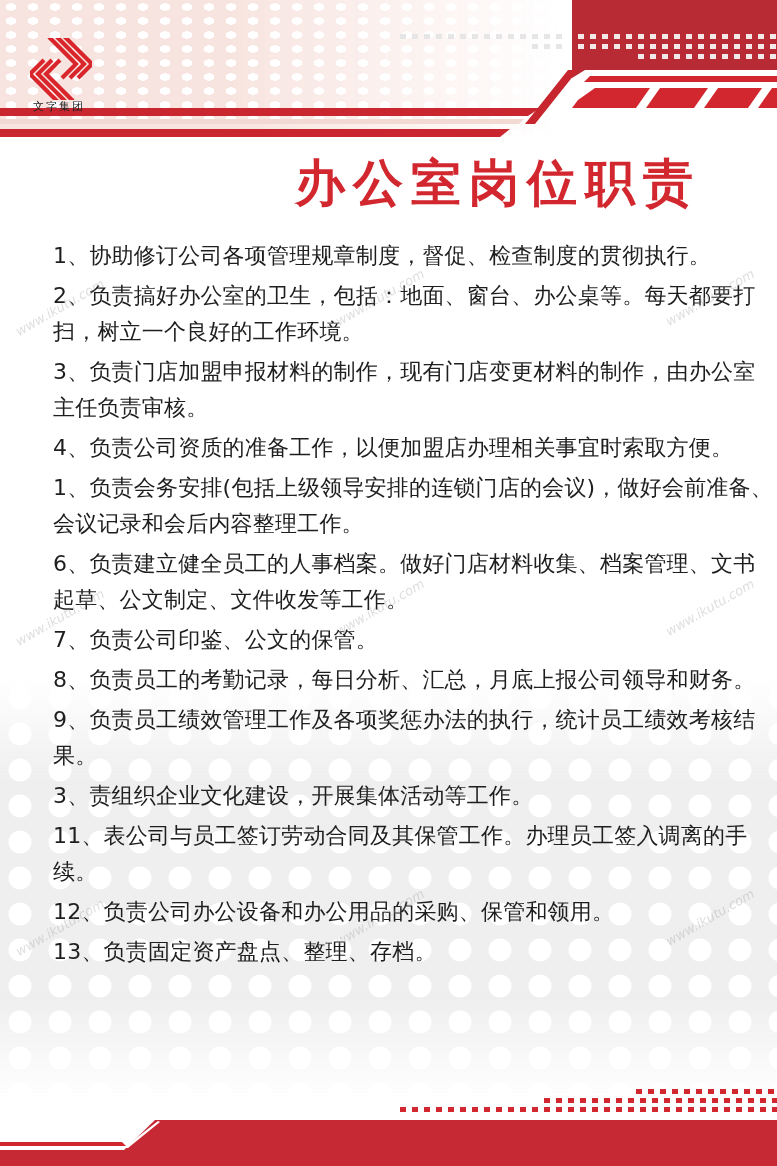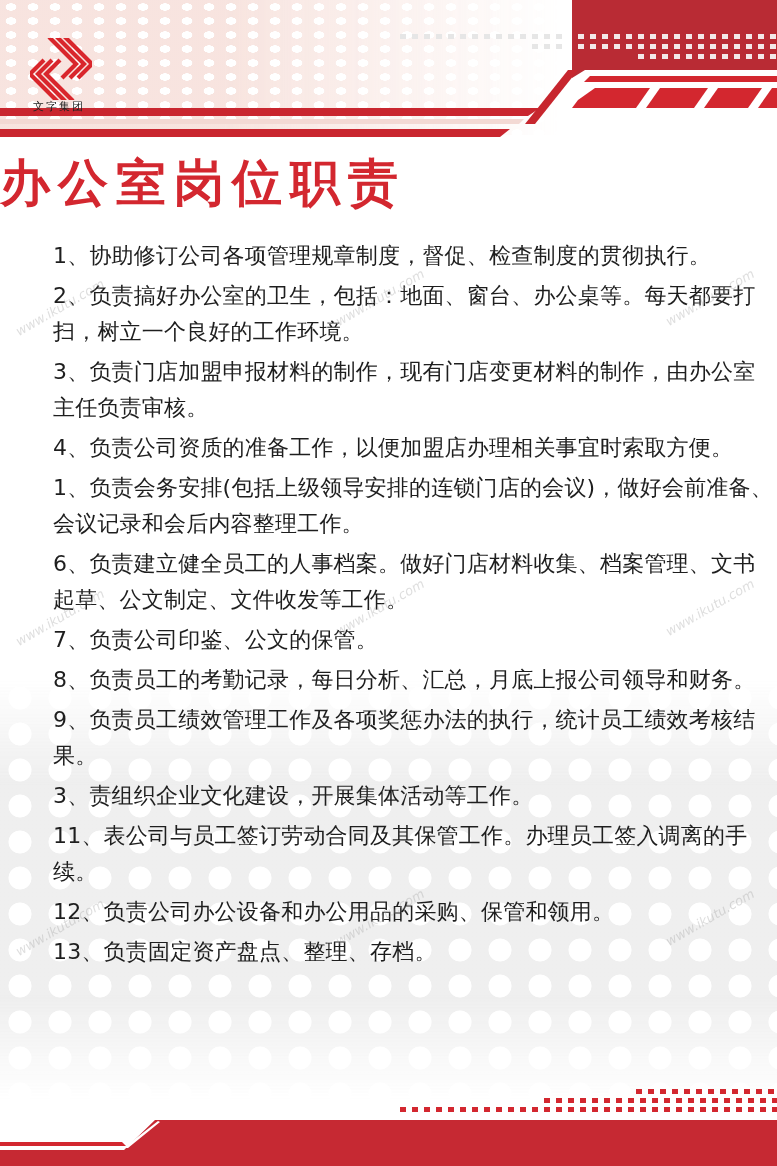--- a/index.html
+++ b/index.html
@@ -26,21 +26,21 @@
     }
     .logo { position: absolute; left: 30px; top: 38px; width: 62px; height: 62px; }
     .logo-text {
       position: absolute; left: 33px; top: 99px;
       font-family: Liberation Mono, monospace;
       font-size: 11px; color: #222; letter-spacing: 2px;
     }
     .header-deco { position: absolute; left: 0; top: 0; width: 777px; height: 145px; }
     .footer-deco { position: absolute; left: 0; top: 1080px; width: 777px; height: 86px; }
     .title {
-      position: absolute; left: 0; top: 152px; width: 701px; text-align: left;
+      position: absolute; left: 0; top: 152px; width: 701px; text-align: right;
       font-size: 50px; font-weight: bold; color: #d3272f; letter-spacing: 8px;
       line-height: 62px;
     }
     .duties {
       position: absolute; left: 37px; top: 222px; width: 720px;
       margin: 16px; padding: 0; list-style: none;
     }
     .duty {
       font-size: 22px; line-height: 36px; color: #1e1e1e;
       margin: 0 0 4px 0; padding: 0; letter-spacing: 0.2px;

